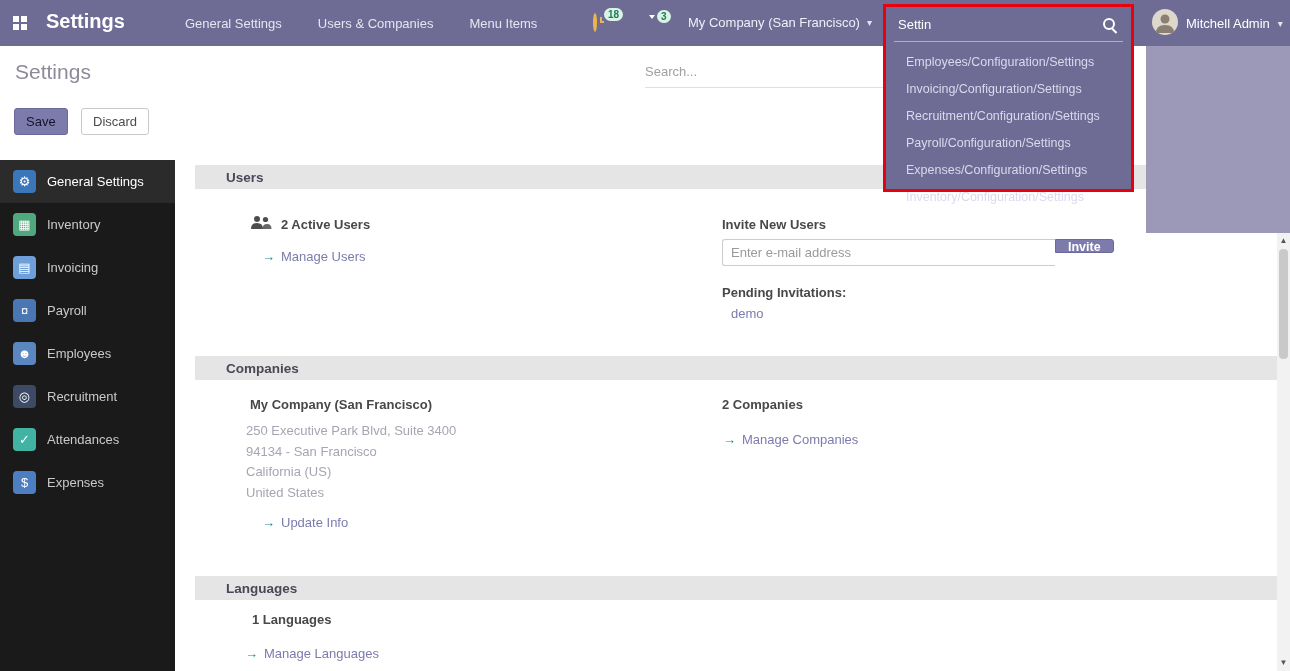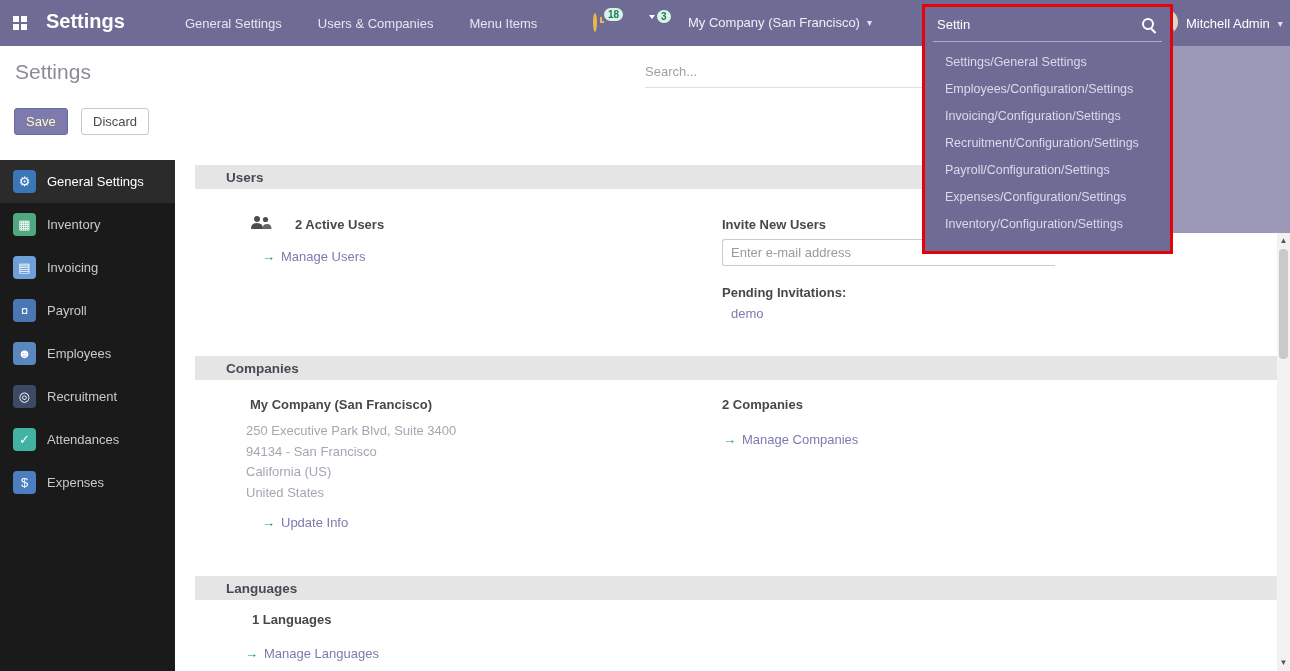--- a/index.html
+++ b/index.html
@@ -23,55 +23,55 @@
   .chat-icon{width:16px;height:11px;background:#fff;border-radius:3px;position:relative;}
   .chat-icon::after{content:"";position:absolute;left:3px;bottom:-5px;border:3px solid transparent;border-top:4px solid #fff;}
   .nav-company{position:absolute;left:688px;top:15px;color:#f0eff7;cursor:pointer;display:flex;gap:7px;align-items:center;white-space:nowrap;}
   .nav-user{position:absolute;left:1152px;top:9px;display:flex;align-items:center;gap:8px;cursor:pointer;}
   .caret{font-size:10px;color:#e4e3ef;}
 
   
   .dropdown-region{position:absolute;left:1146px;top:46px;width:144px;height:187px;background:#9b99b7;z-index:30;}
 
   
-  .menu-search-panel{position:absolute;left:922px;top:4px;width:251px;height:250px;background:#6e6c94;
+  .menu-search-panel{position:absolute;left:883px;top:4px;width:251px;height:188px;background:#6e6c94;
                      border:3px solid #e8000d;box-sizing:border-box;z-index:40;color:#fff;}
   .msp-input-row{height:34px;margin:0 8px;border-bottom:1px solid rgba(255,255,255,.45);display:flex;align-items:center;}
   .msp-input{flex:1;background:transparent;border:none;outline:none;color:#fff;font-size:13px;padding:0 4px;
              font-family:"Liberation Sans",sans-serif;}
   .magnifier{width:8px;height:8px;border:2px solid #fff;border-radius:50%;position:relative;margin-right:8px;flex:0 0 8px;}
   .magnifier::after{content:"";position:absolute;left:8px;top:8px;width:6px;height:2px;background:#fff;
                     transform:rotate(45deg);transform-origin:0 0;}
   .msp-results{padding-top:7px;}
   .msp-item{height:27px;line-height:27px;padding-left:20px;color:#dbd9ee;font-size:12.5px;cursor:pointer;white-space:nowrap;overflow:hidden;}
 
   
   .control-panel{position:absolute;top:46px;left:0;width:100%;height:114px;background:#fff;z-index:5;}
   .cp-title{position:absolute;left:15px;top:14px;font-size:21px;color:#8d8a99;}
   .cp-search{position:absolute;left:645px;top:16px;width:470px;border:none;outline:none;border-bottom:1px solid #e0e0e0;
              padding:2px 0 8px;font-size:13px;color:#555;background:transparent;font-family:"Liberation Sans",sans-serif;}
   .cp-search::placeholder{color:#a0a0a0;}
   .btn{font-size:13px;border-radius:3px;cursor:pointer;font-family:"Liberation Sans",sans-serif;}
-  .btn-save{position:absolute;left:14px;top:62px;padding:5px 11px;background:#7d7bac;border:1px solid #6b699c;color:#fef9c3;}
+  .btn-save{position:absolute;left:14px;top:62px;padding:5px 11px;background:#7d7bac;border:1px solid #6b699c;color:#0f172a;}
   .btn-discard{position:absolute;left:61px;top:62px;padding:5px 11px;background:#fff;border:1px solid #c9c9c9;color:#4b4b4b;margin-left:20px;}
 
   
   .sidebar{position:absolute;left:0;top:160px;width:175px;height:511px;background:#1a1a1a;z-index:6;}
   .side-item{height:43px;display:flex;align-items:center;gap:11px;padding-left:13px;color:#c9c9c9;cursor:pointer;}
   .side-item.active{background:rgba(255,255,255,.08);color:#fff;}
   .side-icon{width:23px;height:23px;border-radius:4px;color:#fff;display:flex;align-items:center;justify-content:center;
              font-size:13px;flex:0 0 23px;}
 
   
   .content{position:absolute;left:175px;top:160px;width:1103px;height:511px;background:#fff;z-index:1;}
   .section-bar{position:absolute;left:0;width:100%;height:24px;background:#e5e5e5;display:flex;align-items:center;
                padding-left:31px;box-sizing:border-box;font-weight:bold;font-size:13.5px;color:#4a4856;margin-left:20px;}
   #bar-users{top:5px;} #bar-companies{top:196px;text-align:center;} #bar-languages{top:416px;}
   .bold-label{font-weight:bold;color:#484848;}
-  .users-active{position:absolute;left:75px;top:55px;display:flex;align-items:center;gap:23px;}
+  .users-active{position:absolute;left:75px;top:55px;display:flex;align-items:center;gap:9px;}
   .link-row{position:absolute;display:flex;align-items:center;gap:6px;color:#7c7bad;cursor:pointer;}
   .arrow{color:#0e8f8a;font-weight:bold;}
   #manage-users{left:87px;top:89px;}
   .invite-label{position:absolute;left:547px;top:57px;}
   .invite-row{position:absolute;left:547px;top:79px;display:flex;}
   .invite-input{width:333px;height:27px;border:1px solid #ccc;border-right:none;padding:0 8px;font-size:13px;color:#555;
                 box-sizing:border-box;border-radius:3px 0 0 3px;outline:none;font-family:"Liberation Sans",sans-serif;}
   .invite-input::placeholder{color:#9a9a9a;}
   .invite-btn{height:14px;padding:0 12px;background:#7d7bac;border:1px solid #6b699c;color:#fff;font-size:12.5px;
               font-weight:bold;border-radius:0 3px 3px 0;cursor:pointer;font-family:"Liberation Sans",sans-serif;}
@@ -234,21 +234,20 @@
   </div>
 
   <div class="dropdown-region"></div>
 
   <div class="menu-search-panel">
     <div class="msp-input-row">
       <input class="msp-input" value="Settin" style="">
       <span class="magnifier"></span>
     </div>
     <div class="msp-results">
-      <div class="msp-item">Settings/General Settings</div>
       <div class="msp-item">Employees/Configuration/Settings</div>
       <div class="msp-item">Invoicing/Configuration/Settings</div>
       <div class="msp-item">Recruitment/Configuration/Settings</div>
       <div class="msp-item">Payroll/Configuration/Settings</div>
       <div class="msp-item">Expenses/Configuration/Settings</div>
       <div class="msp-item">Inventory/Configuration/Settings</div>
     </div>
   </div>
 
   <div class="scrollbar">

